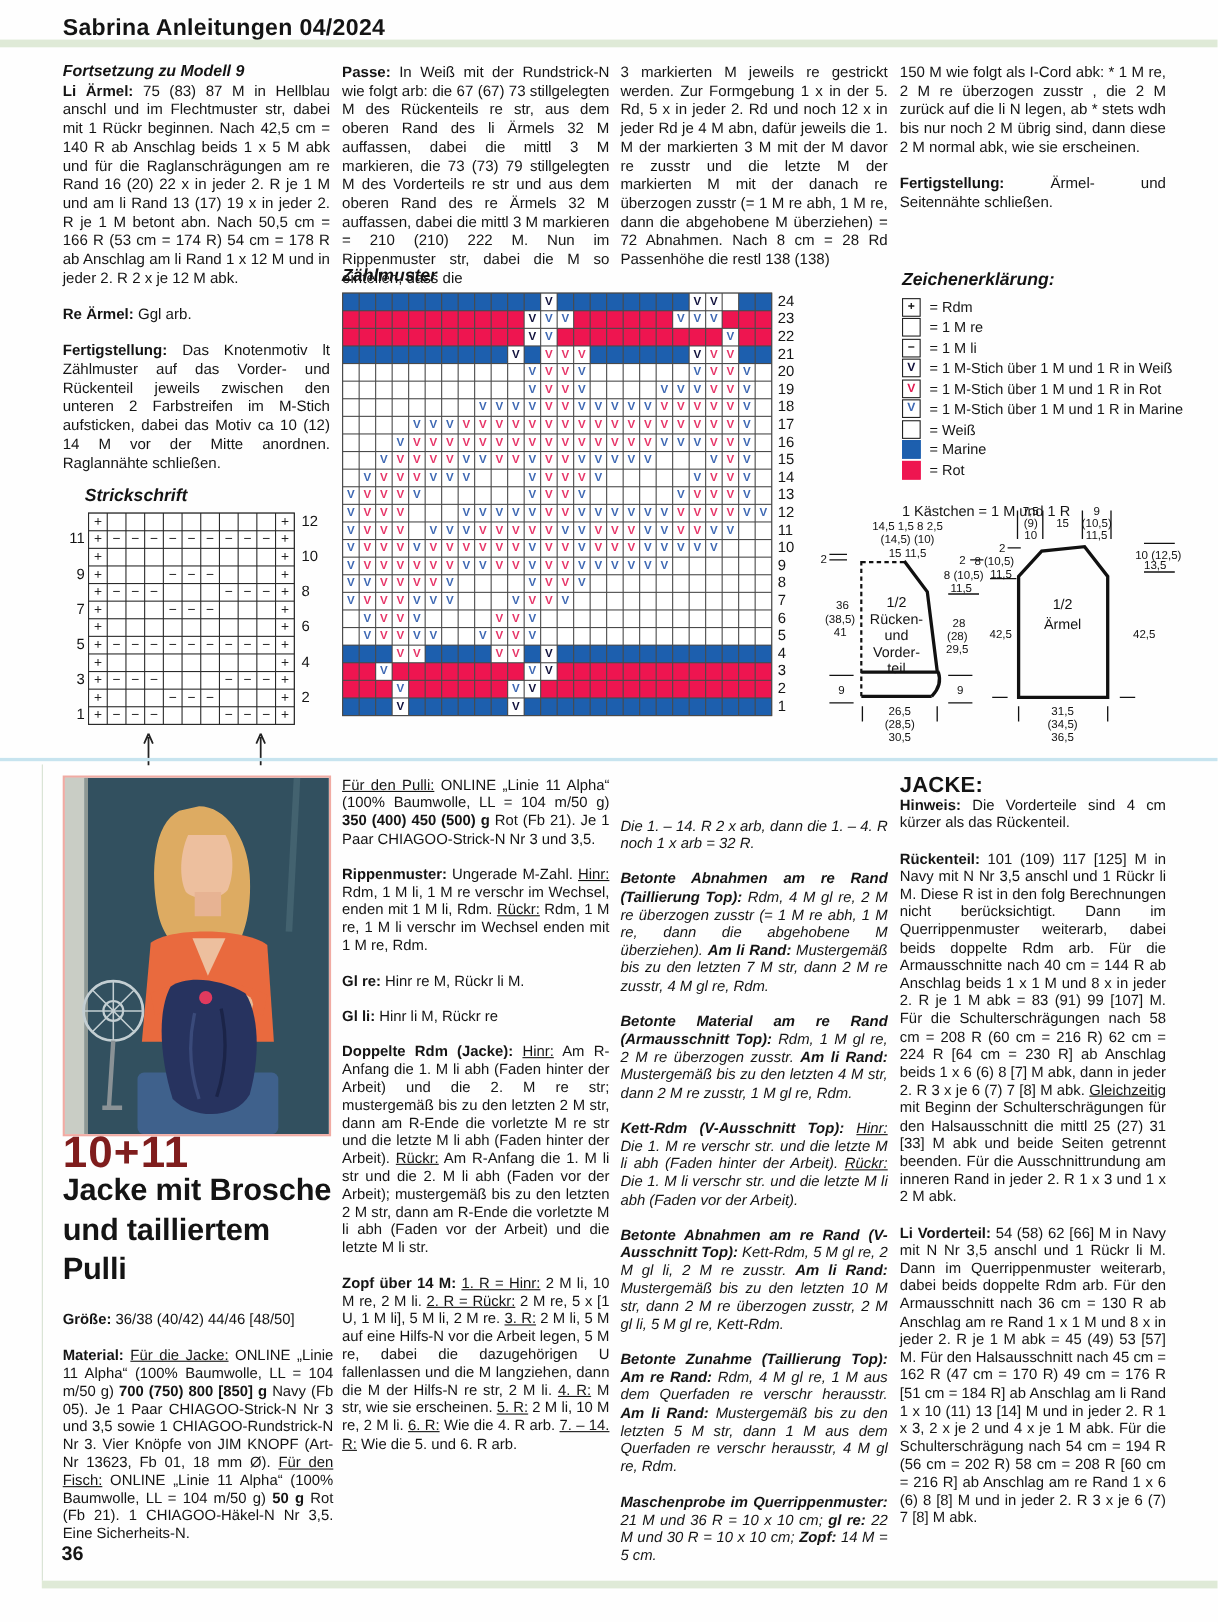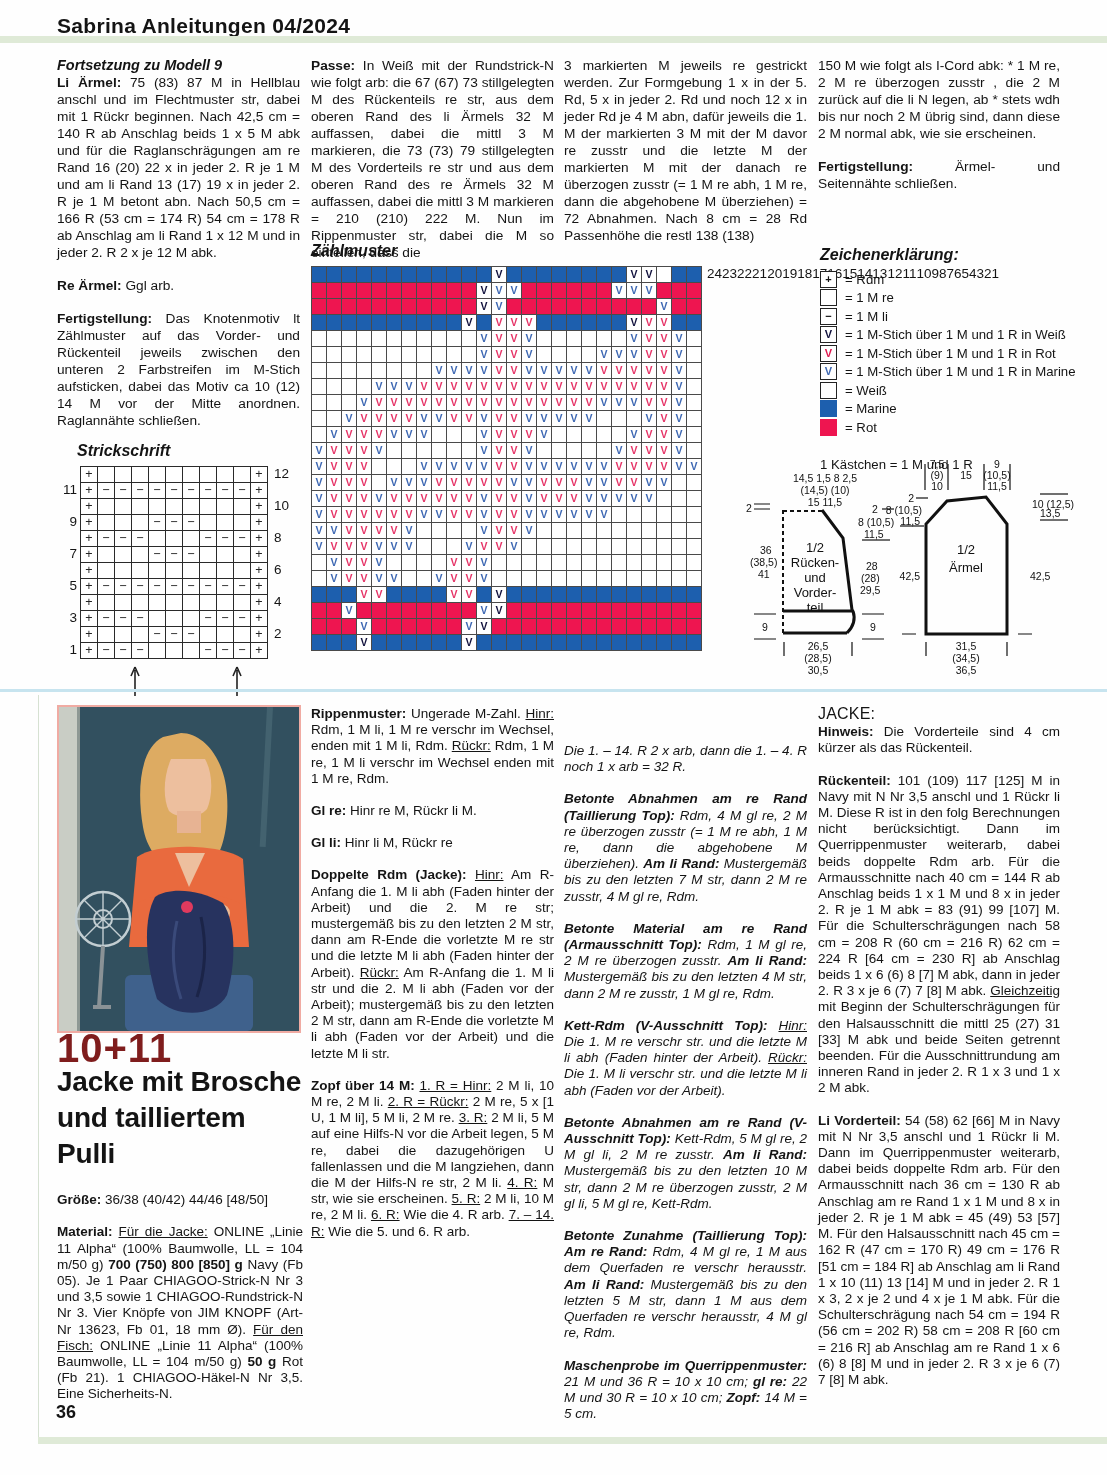--- a/index.html
+++ b/index.html
@@ -36,21 +36,21 @@
   .zm-block{position:absolute;left:311px;top:242px;}
   .zm-wrap{display:flex;align-items:flex-start;}
   .zm-grid{display:grid;grid-template-columns:repeat(26,14px);grid-auto-rows:15px;gap:1px;
            background:#4a4a4a;border:1px solid #4a4a4a;}
   .zm-grid .zc{background:#fff;text-align:center;font-size:10.5px;line-height:15px;font-weight:700;}
   .zc.cb{background:#1d5fae;}
   .zc.cr{background:#ee1550;}
   .zc.vw{color:#10103c;}
   .zc.vm{color:#3e68b3;}
   .zc.vr{color:#e63568;}
-  .zm-nums{display:flex;flex-direction:row;padding-left:5px;}
+  .zm-nums{display:flex;flex-direction:column;padding-left:5px;}
   .zm-nums div{height:16px;line-height:16px;font-size:13.5px;}
 
   
   .lg-block{position:absolute;left:820px;top:246px;width:260px;}
   .lg-row{display:flex;align-items:center;height:18.5px;}
   .lg-sym{width:15px;height:15px;border:1.5px solid #222;margin-right:8px;flex:0 0 auto;
           text-align:center;font-size:11px;line-height:15px;font-weight:700;background:#fff;}
   .lg-sym.fill-b{background:#1d5fae;border-color:#1d5fae;}
   .lg-sym.fill-r{background:#ee1550;border-color:#ee1550;}
   .lg-sym.vdark{color:#10103c;} .lg-sym.vred{color:#e01a50;} .lg-sym.vblue{color:#3e68b3;}
@@ -63,21 +63,21 @@
   .schema .thick{stroke-width:3;}
   .schema .thin{stroke-width:1.2;}
   .schema .dash{stroke-width:2;stroke-dasharray:4 3;}
   .schema text{font-family:"Liberation Sans",sans-serif;font-size:10.5px;fill:#111;}
   .schema text.nm{font-size:13px;}
 
   
   .photo{position:absolute;left:57px;top:705px;width:244px;height:328px;border:2px solid #f0aba3;box-sizing:border-box;}
   .modelno{font-size:40px;font-weight:700;color:#7f1d1d;letter-spacing:1px;margin:0 0 8px 0;}
   .mtitle{font-size:28px;font-weight:700;line-height:36px;margin:0 0 20px 0;letter-spacing:-0.2px;}
-  .jacke-h{font-size:16px;font-weight:400;margin:0 0 2px 0;letter-spacing:.2px;}
+  .jacke-h{font-size:20px;font-weight:700;margin:0 0 2px 0;letter-spacing:.2px;}
   .pagenum{position:absolute;left:56px;top:1402px;font-size:18px;font-weight:700;}
 </style>
 </head>
 <body>
 
 <div class="page">
 
   <div class="hdr">Sabrina Anleitungen 04/2024</div>
   <div class="bar" style="left:0;top:36px;width:1107px;"></div>
 
@@ -1082,20 +1082,21 @@
   </div>
 
   <div class="bcol" style="left:57px;top:1040px;width:246px;">
     <div class="modelno">10+11</div>
     <div class="mtitle">Jacke mit Brosche und tailliertem Pulli</div>
     <p><span class="b">Größe:</span><span> 36/38 (40/42) 44/46 [48/50]</span></p>
     <p class="just"><span class="b">Material:</span><span> </span><span class="u">Für die Jacke:</span><span> ONLINE „Linie 11 Alpha“ (100% Baumwolle, LL = 104 m/50 g) </span><span class="b">700 (750) 800 [850] g</span><span> Navy (Fb 05). Je 1 Paar CHIAGOO-Strick-N Nr 3 und 3,5 sowie 1 CHIAGOO-Rundstrick-N Nr 3. Vier Knöpfe von JIM KNOPF (Art-Nr 13623, Fb 01, 18 mm Ø). </span><span class="u">Für den Fisch:</span><span> ONLINE „Linie 11 Alpha“ (100% Baumwolle, LL = 104 m/50 g) </span><span class="b">50 g</span><span> Rot (Fb 21). 1 CHIAGOO-Häkel-N Nr 3,5. Eine Sicherheits-N.</span></p>
   </div>
 
   <div class="bcol" style="left:311px;top:706px;width:243px;">
+    <p class="just"><span class="u">Für den Pulli:</span><span> ONLINE „Linie 11 Alpha“ (100% Baumwolle, LL = 104 m/50 g) </span><span class="b">350 (400) 450 (500) g</span><span> Rot (Fb 21). Je 1 Paar CHIAGOO-Strick-N Nr 3 und 3,5.</span></p>
     <p class="just"><span class="b">Rippenmuster:</span><span> Ungerade M-Zahl. </span><span class="u">Hinr:</span><span> Rdm, 1 M li, 1 M re verschr im Wechsel, enden mit 1 M li, Rdm. </span><span class="u">Rückr:</span><span> Rdm, 1 M re, 1 M li verschr im Wechsel enden mit 1 M re, Rdm.</span></p>
     <p class="just"><span class="b">Gl re:</span><span> Hinr re M, Rückr li M.</span></p>
     <p class="just"><span class="b">Gl li:</span><span> Hinr li M, Rückr re</span></p>
     <p class="just"><span class="b">Doppelte Rdm (Jacke):</span><span> </span><span class="u">Hinr:</span><span> Am R-Anfang die 1. M li abh (Faden hinter der Arbeit) und die 2. M re str; mustergemäß bis zu den letzten 2 M str, dann am R-Ende die vorletzte M re str und die letzte M li abh (Faden hinter der Arbeit). </span><span class="u">Rückr:</span><span> Am R-Anfang die 1. M li str und die 2. M li abh (Faden vor der Arbeit); mustergemäß bis zu den letzten 2 M str, dann am R-Ende die vorletzte M li abh (Faden vor der Arbeit) und die letzte M li str.</span></p>
     <p class="just"><span class="b">Zopf über 14 M:</span><span> </span><span class="u">1. R = Hinr:</span><span> 2 M li, 10 M re, 2 M li. </span><span class="u">2. R = Rückr:</span><span> 2 M re, 5 x [1 U, 1 M li], 5 M li, 2 M re. </span><span class="u">3. R:</span><span> 2 M li, 5 M auf eine Hilfs-N vor die Arbeit legen, 5 M re, dabei die dazugehörigen U fallenlassen und die M langziehen, dann die M der Hilfs-N re str, 2 M li. </span><span class="u">4. R:</span><span> M str, wie sie erscheinen. </span><span class="u">5. R:</span><span> 2 M li, 10 M re, 2 M li. </span><span class="u">6. R:</span><span> Wie die 4. R arb. </span><span class="u">7. – 14. R:</span><span> Wie die 5. und 6. R arb.</span></p>
   </div>
 
   <div class="bcol" style="left:564px;top:743px;width:243px;font-style:italic;">
     <p class="just"><span>Die 1. – 14. R 2 x arb, dann die 1. – 4. R noch 1 x arb = 32 R.</span></p>
     <p class="just"><span class="b">Betonte Abnahmen am re Rand (Taillierung Top):</span><span> Rdm, 4 M gl re, 2 M re überzogen zusstr (= 1 M re abh, 1 M re, dann die abgehobene M überziehen). </span><span class="b">Am li Rand:</span><span> Mustergemäß bis zu den letzten 7 M str, dann 2 M re zusstr, 4 M gl re, Rdm.</span></p>

